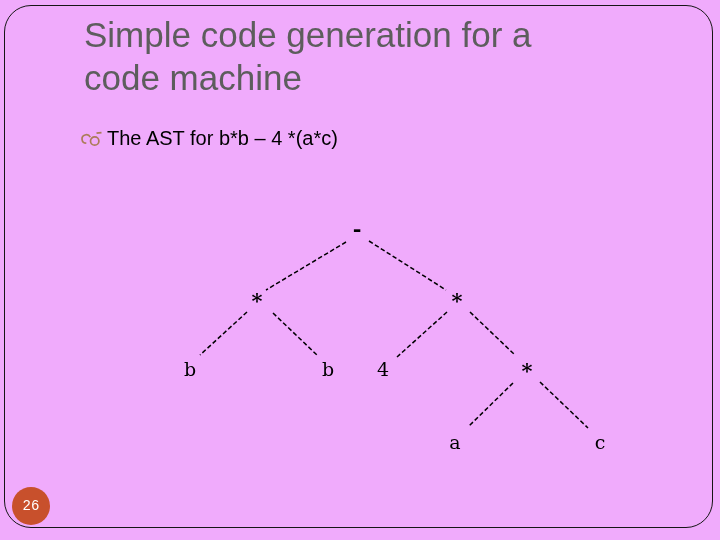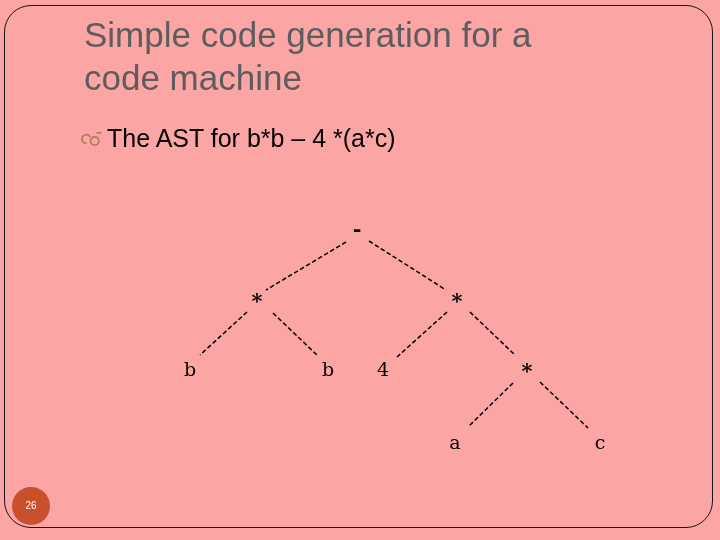--- a/index.html
+++ b/index.html
@@ -8,21 +8,21 @@
     background: #ffffff;
     width: 720px;
     height: 540px;
     overflow: hidden;
     font-family: "Liberation Sans", sans-serif;
   }
   .slide {
     position: relative;
     width: 720px;
     height: 540px;
-    background: #fca5a5;
+    background: #f0abfc;
   }
   .slide-border {
     position: absolute;
     left: 4px;
     top: 5px;
     width: 709px;
     height: 523px;
     border: 1px solid #161616;
     border-radius: 27px;
     box-sizing: border-box;
@@ -42,21 +42,21 @@
     position: absolute;
     left: 79px;
     top: 125px;
     display: flex;
     align-items: center;
     gap: 3px;
   }
   .bullet-icon-svg { display: block; }
   .bullet-text {
     color: #000000;
-    font-size: 25px;
+    font-size: 20px;
     line-height: 27px;
     white-space: nowrap;
   }
   .tree-svg {
     position: absolute;
     left: 0;
     top: 0;
     width: 720px;
     height: 540px;
   }
@@ -80,22 +80,23 @@
     width: 38px;
     height: 38px;
     border-radius: 50%;
     background: #c8502c;
     display: flex;
     align-items: center;
     justify-content: center;
   }
   .page-badge span {
     color: #ffffff;
-    font-size: 10px;
+    font-size: 14px;
     line-height: 14px;
+    font-family: Liberation Mono, monospace;
   }
 </style>
 </head>
 <body>
 
 <div class="slide">
 
   <div class="slide-border"></div>
 
   <div class="title">

